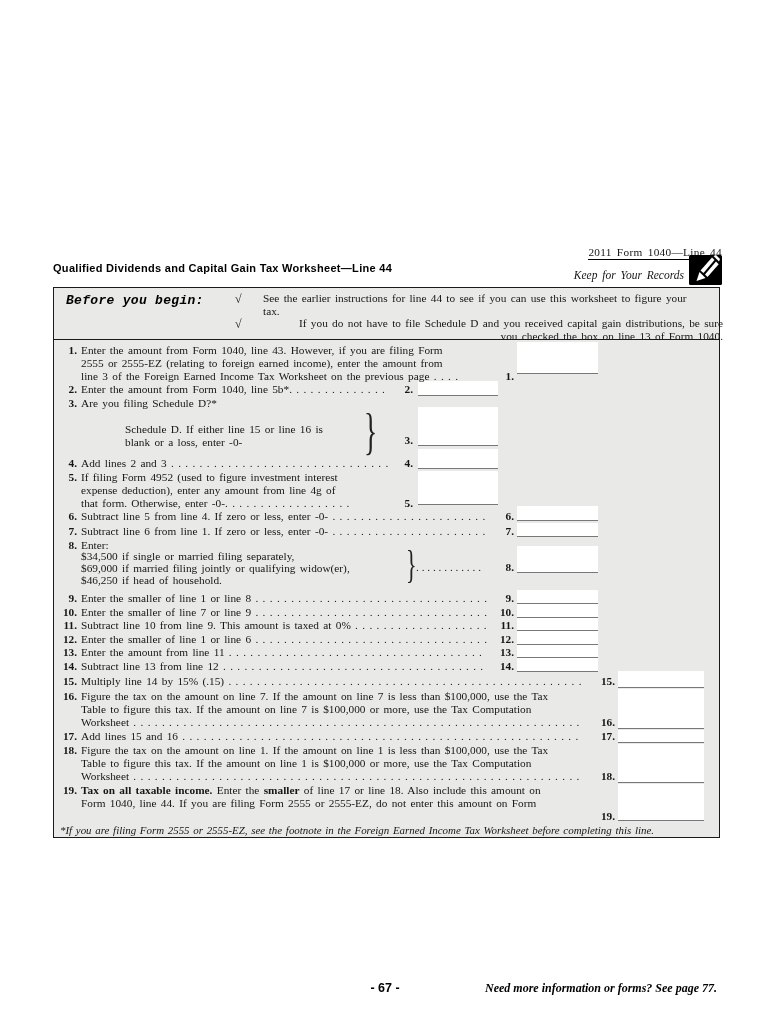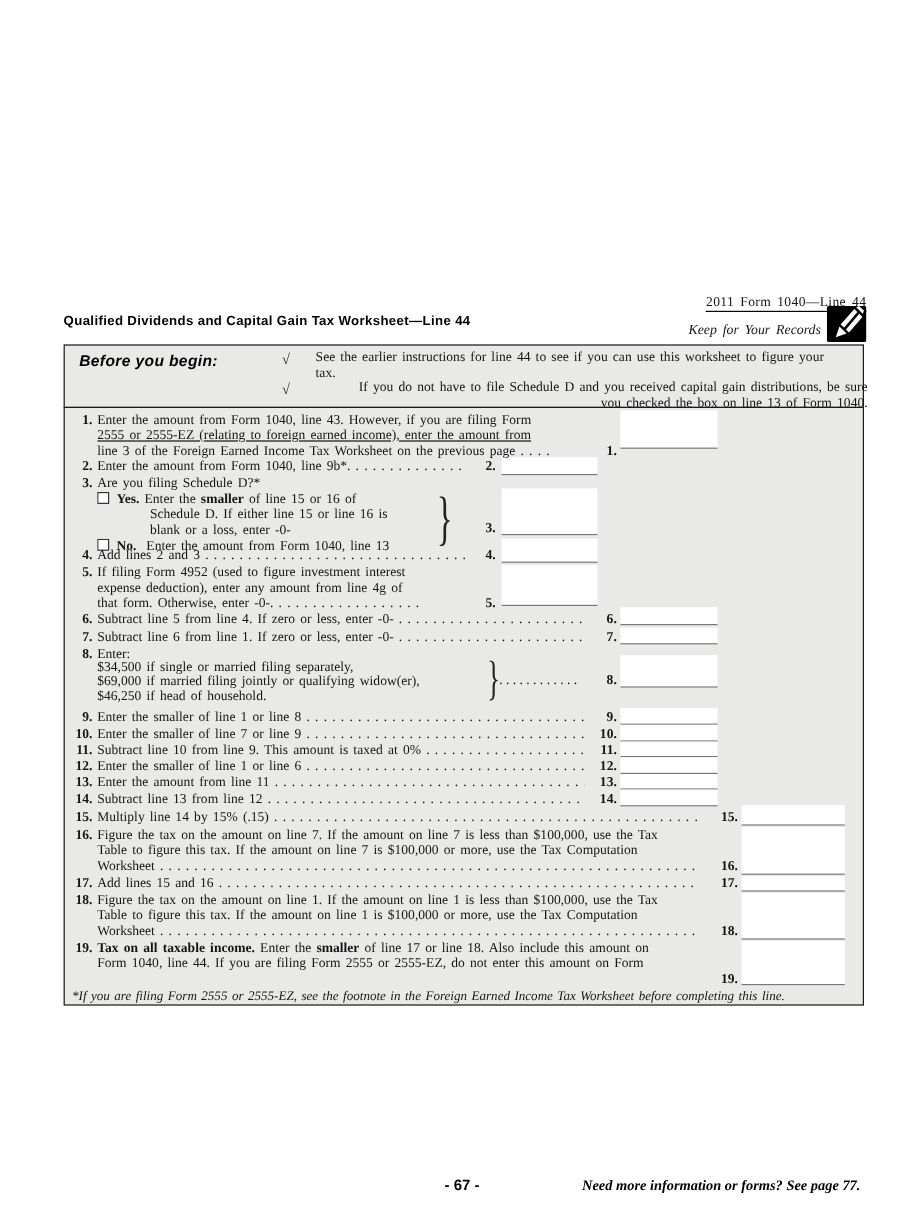--- a/index.html
+++ b/index.html
@@ -14,21 +14,21 @@
   .hdr-ref { top:246px; right:48px; font-size:11.3px; border-bottom:1px solid #000; padding-bottom:1px; letter-spacing:.3px; word-spacing:2px; }
   .hdr-title { left:53px; top:262px; font-family:"Liberation Sans", sans-serif; font-weight:bold; font-size:11px; letter-spacing:.3px; color:#000; }
   .hdr-keep { top:269px; right:86px; font-style:italic; font-size:11.5px; word-spacing:2px; }
   .pencil { left:689px; top:255px; width:33px; height:30px; }
 
   
   .panel { left:53px; width:667px; background:#e9e9e8; border:1.6px solid #1a1a1a; }
   .before { top:287px; height:53px; }
   .ws { top:339px; height:499px; }
 
-  .byb-label { left:12px; top:5px; font-family:Liberation Sans, sans-serif; font-weight:bold; font-style:italic; font-size:13px; color:#000; letter-spacing:.3px; }
+  .byb-label { left:12px; top:5px; font-family:Liberation Mono, monospace; font-weight:bold; font-style:italic; font-size:13px; color:#000; letter-spacing:.3px; }
   .check { font-size:12px; top:0; }
   .byb-item { width:460px; font-size:11.3px; line-height:12.6px; white-space:pre-line; word-spacing:1.5px; }
 
   
   .row { position:absolute; left:27px; width:406px; font-size:11.3px; line-height:13px; white-space:nowrap; overflow:hidden; word-spacing:1.5px; }
   .row.wA { width:308px; }
   .row.wC { width:502px; }
   .row.full { width:530px; }
   .ind { left:71px; }
   .num { position:absolute; left:0; width:23px; text-align:right; font-weight:bold; font-size:11.3px; line-height:13px; }
@@ -101,40 +101,32 @@
     <div class="entry colB" style="top:305px; height:13px;"></div>
     <div class="entry colB" style="top:318px; height:14px;"></div>
     <div class="entry colC" style="top:331px; height:17px;"></div>
     <div class="entry colC" style="top:349px; height:40px;"></div>
     <div class="entry colC" style="top:390px; height:13px;"></div>
     <div class="entry colC" style="top:404px; height:39px;"></div>
     <div class="entry colC" style="top:444px; height:37px;"></div>
 
     <div class="num" style="top:4px;">1.</div>
     <div class="row" style="top:4px;">Enter the amount from Form 1040, line 43. However, if you are filing Form</div>
-    <div class="row" style="top:17px;text-decoration:underline;">2555 or 2555-EZ (relating to foreign earned income), enter the amount from</div>
+    <div class="row" style="top:17px;">2555 or 2555-EZ (relating to foreign earned income), enter the amount from</div>
     <div class="row" style="top:30px;">line 3 of the Foreign Earned Income Tax Worksheet on the previous page . . . .</div>
     <div class="ref refB" style="top:30px;">1.</div>
 
     <div class="num" style="top:43px;">2.</div>
-    <div class="row wA" style="top:43px;">Enter the amount from Form 1040, line 9b*. . . . . . . . . . . . . .</div>
+    <div class="row wA" style="top:43px;">Enter the amount from Form 1040, line 5b*. . . . . . . . . . . . . .</div>
     <div class="ref refA" style="top:43px;">2.</div>
 
     <div class="num" style="top:57px;">3.</div>
     <div class="row" style="top:57px;">Are you filing Schedule D?*</div>
-    <div class="row" style="top:70px;">
-      <span class="cb"></span><span class="cb-label">Yes.</span>
-      <span>Enter the </span><b>smaller</b><span> of line 15 or 16 of</span>
-    </div>
     <div class="row ind" style="top:83px;">Schedule D. If either line 15 or line 16 is</div>
     <div class="row ind" style="top:96px;">blank or a loss, enter -0-</div>
-    <div class="row" style="top:109px;">
-      <span class="cb"></span><span class="cb-label">No.</span>
-      <span style="margin-left:4px;">Enter the amount from Form 1040, line 13</span>
-    </div>
     <div class="brace brace3">}</div>
     <div class="ref refA" style="top:94px;">3.</div>
 
     <div class="num" style="top:117px;">4.</div>
     <div class="row wA" style="top:117px;">Add lines 2 and 3 . . . . . . . . . . . . . . . . . . . . . . . . . . . . . . . . . . . . . .</div>
     <div class="ref refA" style="top:117px;">4.</div>
 
     <div class="num" style="top:131px;">5.</div>
     <div class="row wA" style="top:131px;">If filing Form 4952 (used to figure investment interest</div>
     <div class="row wA" style="top:144px;">expense deduction), enter any amount from line 4g of</div>

